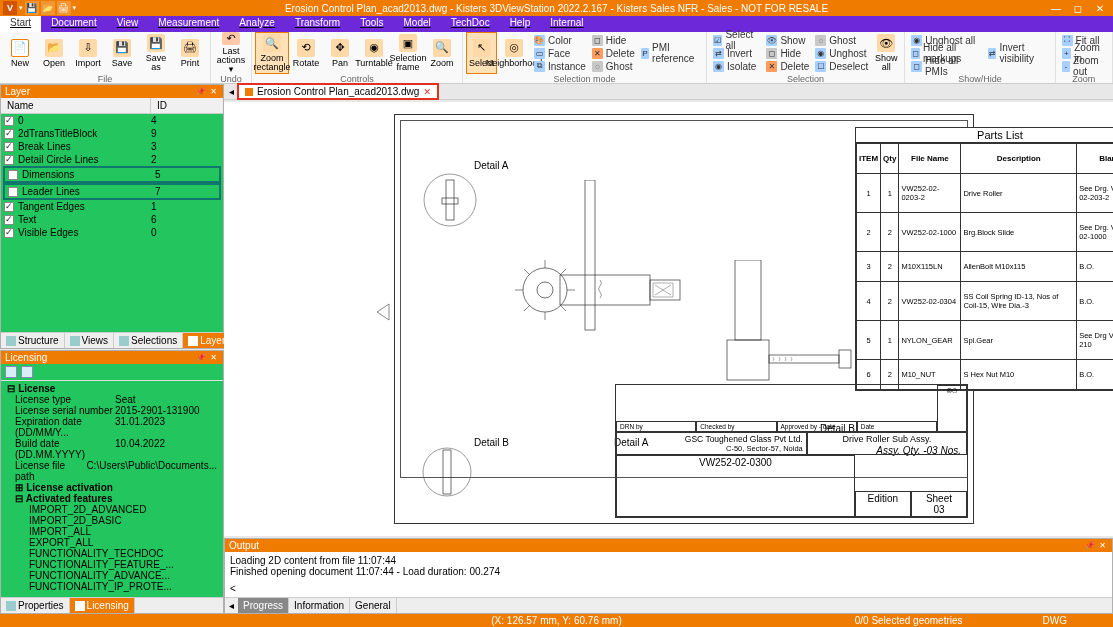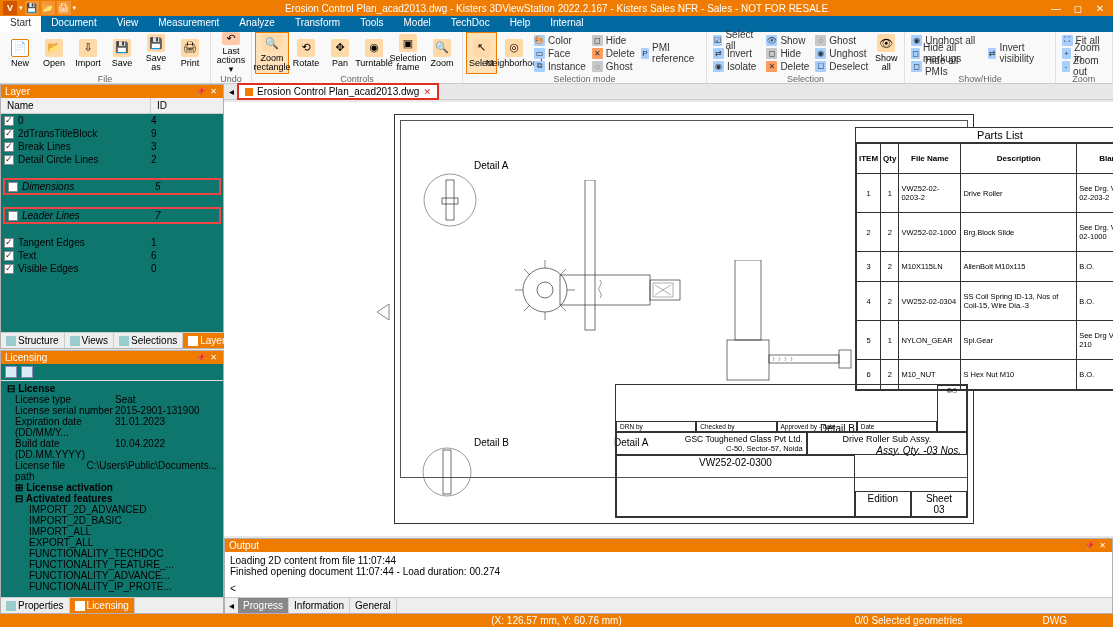--- a/index.html
+++ b/index.html
@@ -5,52 +5,52 @@
 * { margin:0; padding:0; box-sizing:border-box; font-family:"Segoe UI",Tahoma,sans-serif; font-size:10px; }
 body { width:1113px; height:627px; background:#e8e8e8; overflow:hidden; position:relative; }
 .titlebar { background:#ef7b00; height:16px; display:flex; align-items:center; position:relative; color:#fff; }
 .title-qat { display:flex; align-items:center; gap:2px; padding:0 3px; }
 .title-qat .qbtn { width:14px; height:14px; background:rgba(255,255,255,.2); display:flex; align-items:center; justify-content:center; font-size:9px; }
 .title-qat .v { background:#d35400; font-weight:bold; }
 .title-qat .drop { font-size:7px; }
 .title-text { position:absolute; left:0; right:0; text-align:center; font-size:10px; pointer-events:none; }
 .title-winbtns { margin-left:auto; display:flex; gap:8px; padding-right:6px; }
 .title-winbtns span { width:14px; text-align:center; }
-.ribbon-tabs { background:#0369a1; height:16px; display:flex; }
+.ribbon-tabs { background:#6d28d9; height:16px; display:flex;text-decoration:underline; }
 .ribbon-tabs .tab { padding:1px 10px; color:#fff; cursor:pointer; }
 .ribbon-tabs .tab.active { background:#fff; color:#333; }
 .ribbon { background:#f9f9f9; border-bottom:1px solid #ccc; height:52px; display:flex; }
 .ribbon-group { display:flex; flex-direction:column; border-right:1px solid #e0e0e0; padding:0 3px; }
 .ribbon-group .items { display:flex; flex:1; align-items:center; }
 .ribbon-group .gname { text-align:center; font-size:9px; color:#666; padding-bottom:1px; }
 .bigbtn { display:flex; flex-direction:column; align-items:center; justify-content:center; width:34px; height:42px; cursor:pointer; padding:0 2px;}
 .bigbtn .ic { width:18px; height:18px; background:#ffd9a8; border-radius:2px; display:flex; align-items:center; justify-content:center; font-size:11px;}
 .bigbtn.first .ic { background:#fff; border:1px solid #ef7b00;}
 .bigbtn .lbl { font-size:9px; text-align:center; line-height:1; margin-top:2px; }
 .bigbtn.hl { background:#ffe1b8; border:1px solid #ef7b00;}
 .smlist { display:flex; flex-direction:column; justify-content:center; height:42px; padding:0 3px; }
 .smrow { display:flex; align-items:center; gap:3px; cursor:pointer; height:13px; font-size:9px; color:#333;}
 .smrow .sic{ width:11px; height:11px; background:#a8d0ff; border-radius:1px; display:inline-flex; align-items:center; justify-content:center; font-size:8px;}
 .smrow.g .sic{background:#c8c8c8;}
 .smrow.r .sic{background:#ff9c60;}
 .left-col { position:absolute; top:84px; left:0; width:224px; bottom:13px; display:flex; flex-direction:column; }
-.panel { background:#0f766e; border:1px solid #b0b0b0; display:flex; flex-direction:column; }
+.panel { background:#22c55e; border:1px solid #b0b0b0; display:flex; flex-direction:column; }
 .panel-hdr { background:#ef7b00; color:#fff; font-size:9px; padding:1px 4px; display:flex; align-items:center; position:relative;}
 .panel-hdr .pin,.panel-hdr .x{ margin-left:auto; font-size:8px; padding:0 2px; cursor:pointer;}
 .panel-hdr .x{margin-left:0;}
 .layer-panel { height:265px; }
 .layer-table { flex:1; overflow:hidden; }
 .layer-head { display:flex; background:#f0f0f0; border-bottom:1px solid #ccc; }
 .layer-head div { padding:2px 6px; font-size:10px; }
 .layer-head .c1{width:150px;border-right:1px solid #ccc;} .layer-head .c2{flex:1;}
 .layer-row { display:flex; padding:1px 3px; font-size:10px; align-items:center; }
 .layer-row .cb{ width:10px; height:10px; border:1px solid #888; margin-right:4px; background:#fff; position:relative;}
 .layer-row .cb.on:after{content:"✓"; position:absolute; top:-2px; left:0; font-size:9px; color:#333;}
 .layer-row .ln{width:133px;} .layer-row .lid{}
-.layer-row.hl{border:2px solid #ef4444; margin:12px 2px;font-style:italic;}
+.layer-row.hl{border:2px solid #0f766e; margin:0 2px;}
 .panel-tabs { display:flex; background:#eee; border-top:1px solid #ccc;}
 .ptab{ padding:2px 5px; font-size:9px; display:flex; align-items:center; gap:2px; cursor:pointer; border-right:1px solid #ccc;}
 .ptab .pic{width:10px;height:10px;background:#9cc;}
 .ptab.active{background:#ef7b00;color:#fff;} .ptab.active .pic{background:#fff;}
 .lic-panel{ flex:1; margin-top:1px;}
 .lic-toolbar{ padding:2px 4px; display:flex; gap:4px; border-bottom:1px solid #ddd;}
 .lic-toolbar span{width:12px;height:12px;background:#d9edf7;border:1px solid #88b;}
 .lic-body{flex:1; overflow:auto; padding:2px; font-size:9.5px;}
 .tree-row{display:flex; padding:0 4px;}
 .tree-row.b{font-weight:bold;}

